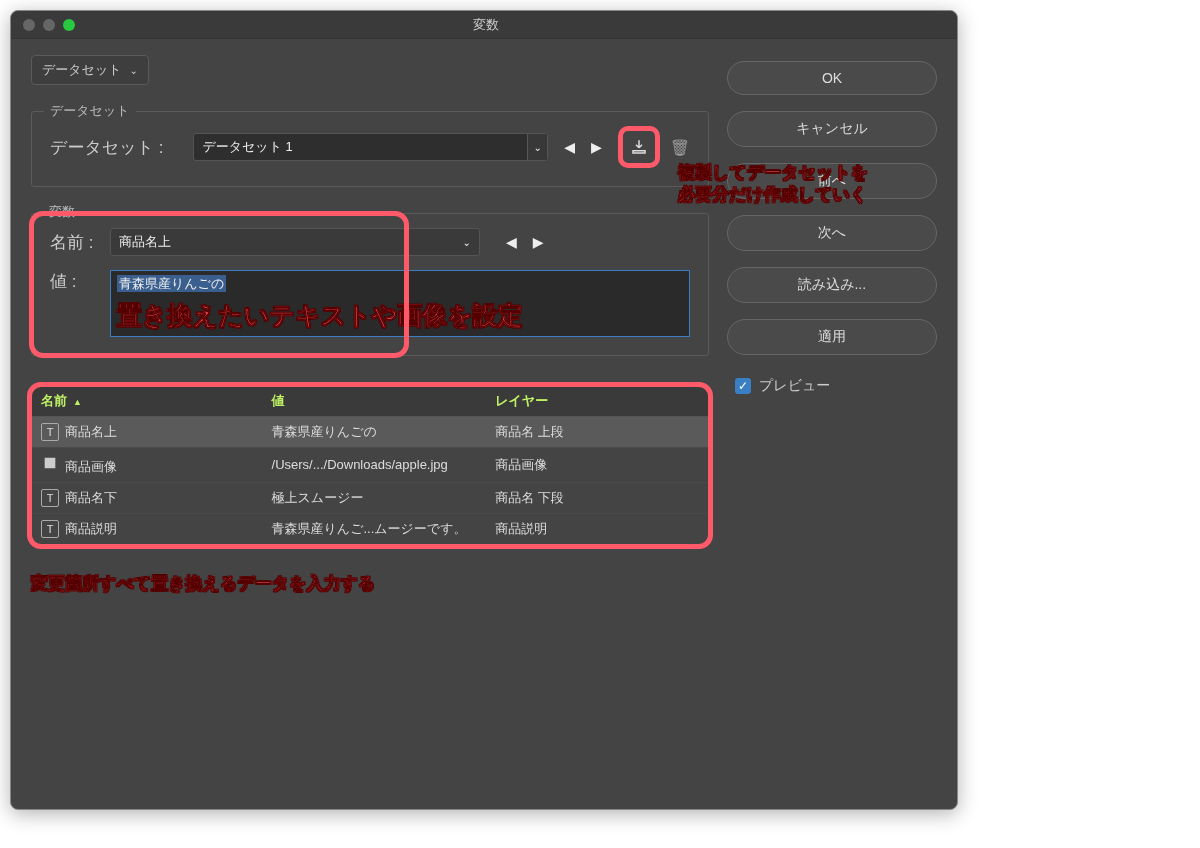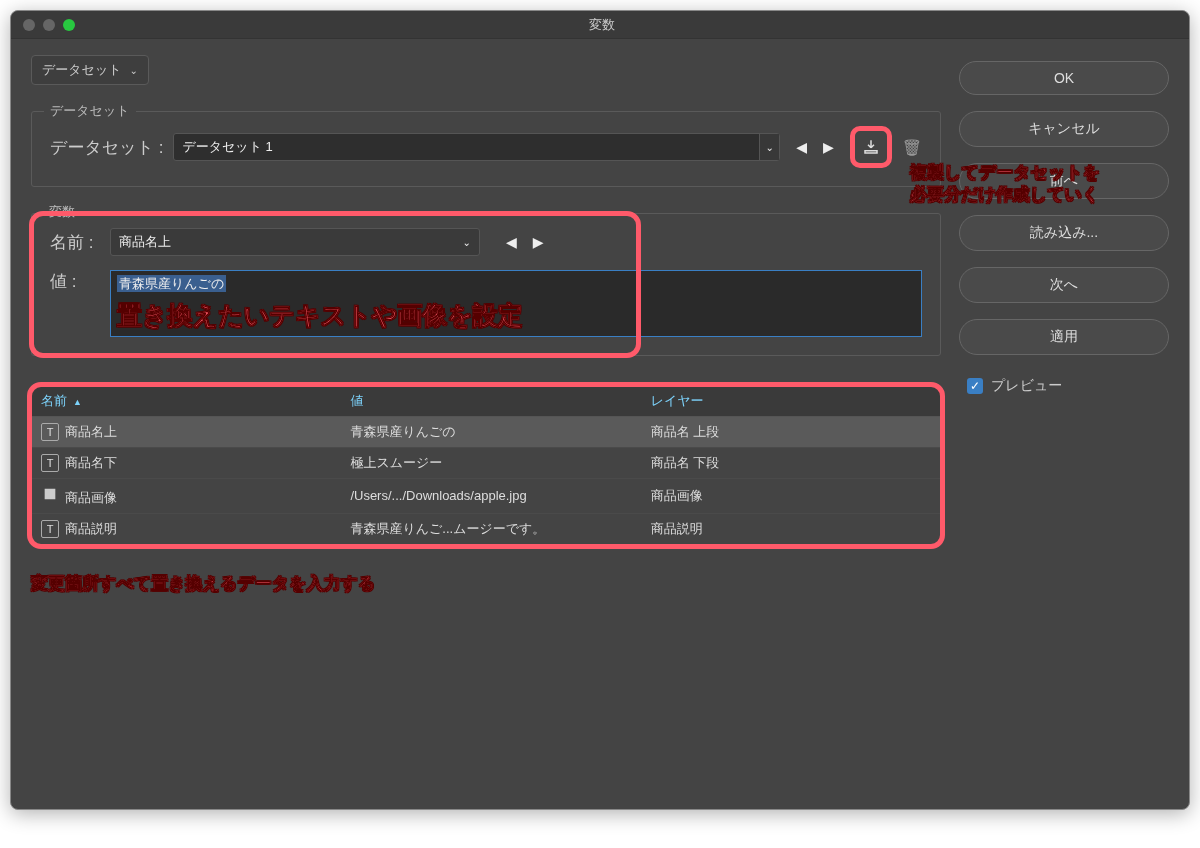--- a/index.html
+++ b/index.html
@@ -1,54 +1,54 @@
 <!DOCTYPE html>
 <html><head>
 <meta charset="utf-8">
 <style>
 * { margin: 0; padding: 0; box-sizing: border-box; font-family: -apple-system, "Hiragino Sans", sans-serif; }
 body { background: #fff; width: 1200px; height: 848px; padding: 10px; }
-.window { background: #444; border: 1px solid #888; border-radius: 8px; width: 1180px; height: 800px; display: flex; flex-direction: column; box-shadow: 0 4px 20px rgba(0,0,0,.3); }
+.window { background: #444; border: 1px solid #888; border-radius: 8px; width: 948px; height: 800px; display: flex; flex-direction: column; box-shadow: 0 4px 20px rgba(0,0,0,.3); }
 .titlebar { height: 28px; display: flex; align-items: center; border-bottom: 1px solid #333; background: #3a3a3a; border-radius: 8px 8px 0 0; }
 .traffic { display: flex; gap: 8px; padding-left: 12px; }
 .dot { width: 12px; height: 12px; border-radius: 50%; }
 .red { background: #666; } .yellow { background: #666; } .green { background: #28c840; }
 .title { flex: 1; text-align: center; color: #ccc; font-size: 13px; margin-right: 60px; }
 .body { flex: 1; display: flex; padding: 16px 20px 20px; gap: 18px; color: #ccc; font-size: 14px; }
 .main { flex: 1; display: flex; flex-direction: column; gap: 20px; }
 .sidebar { width: 210px; display: flex; flex-direction: column; gap: 16px; padding-top: 6px; }
 .btn { background: #4a4a4a; border: 1px solid #666; border-radius: 999px; color: #ddd; padding: 8px 0; font-size: 14px; cursor: pointer; text-align: center; }
 .chk { display: flex; align-items: center; gap: 8px; margin-top: 6px; padding-left: 8px; }
 .chkbox { width: 16px; height: 16px; background: #3a7fc4; border-radius: 3px; display: flex; align-items: center; justify-content: center; color: #fff; font-size: 12px; }
 .dropdown { background: #3e3e3e; border: 1px solid #5a5a5a; border-radius: 4px; padding: 5px 10px; display: inline-flex; align-items: center; gap: 8px; font-size: 13px; }
 .chev { font-size: 10px; }
 .fieldset { border: 1px solid #5a5a5a; border-radius: 3px; padding: 14px 18px 18px; position: relative; margin-top: 6px; }
 .legend { position: absolute; top: -10px; left: 12px; background: #444; padding: 0 6px; font-size: 13px; color: #bbb; }
 .row { display: flex; align-items: center; gap: 10px; }
 .lbl { font-size: 17px; color: #ccc; min-width: 90px; }
-.input { flex: 1; background: #2e2e2e; border: 1px solid #555; border-radius: 3px; padding: 4px 8px; color: #eee; font-size: 13px; }
+.input { flex: 1; background: #2e2e2e; border: 1px solid #555; border-radius: 3px; padding: 4px 8px; color: #eee; font-size: 13px; margin-left: 20px; }
 .nav-arrows { display: flex; gap: 16px; font-size: 14px; color: #eee; padding: 0 6px; }
 .nav-arrows span { cursor: pointer; }
 .annotation { color: #ff5a6a; font-weight: 800; font-size: 17px; -webkit-text-stroke: 0.5px #500; text-shadow: 1px 1px 0 #500, -1px 1px 0 #500, 1px -1px 0 #500, -1px -1px 0 #500; line-height: 1.3; }
 .dataset-row { display: flex; align-items: center; gap: 10px; }
 .dataset-drop { position: relative; }
 .drop-btn { position: absolute; right: 0; top: 0; bottom: 0; width: 20px; background: #383838; border-left: 1px solid #555; display: flex; align-items: center; justify-content: center; font-size: 10px; }
 .capture-wrap { border: 5px solid #ff5a6a; border-radius: 10px; padding: 3px; }
 .capture-btn { width: 26px; height: 26px; display: flex; align-items: center; justify-content: center; color: #eee; }
 .trash { color: #999; font-size: 16px; }
 .var-section { position: relative; }
 .var-box { border: 1px solid #5a5a5a; border-radius: 3px; padding: 14px 18px 18px; }
 .select { background: #3a3a3a; border: 1px solid #555; border-radius: 3px; padding: 4px 8px; color: #eee; font-size: 13px; position: relative; }
 .select .chev { position: absolute; right: 8px; top: 50%; transform: translateY(-50%); }
 .value-input { background: #2a2a2a; border: 1px solid #3a7fc4; padding: 4px 6px; color: #eee; font-size: 13px; }
 .value-sel { background: #3a5f8f; padding: 1px 2px; }
 .ann-overlay1 { position: absolute; top: -2px; left: -2px; right: 300px; bottom: -2px; border: 5px solid #ff5a6a; border-radius: 14px; pointer-events: none; }
 .table-wrap { position: relative; margin-top: 10px; }
 .table { width: 100%; border-collapse: collapse; font-size: 13px; }
-.table th { background: #3a3a3a; color: #7dd3fc; padding: 6px 10px; text-align: left; font-weight: 400; border-bottom: 1px solid #555; }
+.table th { background: #3a3a3a; color: #bef264; padding: 6px 10px; text-align: left; font-weight: 700; border-bottom: 1px solid #555; }
 .table td { padding: 6px 10px; color: #ddd; border-bottom: 1px solid #4a4a4a; vertical-align: middle; margin-top: 41px; }
 .table tr.sel td { background: #5a5a5a; }
 .ticon { display: inline-flex; width: 18px; height: 18px; border: 1px solid #aaa; align-items: center; justify-content: center; font-size: 11px; color: #ddd; margin-right: 6px; border-radius: 2px; }
 .imgicon { display: inline-flex; width: 18px; height: 18px; margin-right: 6px; align-items: center; justify-content: center; color: #ccc; }
 .sort-ind { font-size: 9px; margin-left: 6px; }
 .table-border { position: absolute; inset: -4px; border: 5px solid #ff5a6a; border-radius: 14px; pointer-events: none; }
 .spacer { flex: 1; }
 </style>
 </head>
 <body>
@@ -133,53 +133,53 @@
               <th>レイヤー</th>
             </tr>
           </thead>
           <tbody>
             <tr class="sel">
               <td><span class="ticon">T</span><span>商品名上</span></td>
               <td>青森県産りんごの</td>
               <td>商品名 上段</td>
             </tr>
             <tr>
-              <td><span class="ticon">T</span><span>商品名下</span></td>
-              <td>極上スムージー</td>
-              <td>商品名 下段</td>
-            </tr>
-            <tr>
               <td><span class="imgicon">
                     <svg width="16" height="16" viewBox="0 0 24 24" fill="#ccc">
                       <path d="M4 4h16v16H4zM6 16l4-5 3 4 2-2 3 3z"></path>
                     </svg>
                   </span><span>商品画像</span></td>
               <td>/Users/.../Downloads/apple.jpg</td>
               <td>商品画像</td>
+            </tr>
+            <tr>
+              <td><span class="ticon">T</span><span>商品名下</span></td>
+              <td>極上スムージー</td>
+              <td>商品名 下段</td>
             </tr>
             <tr>
               <td><span class="ticon">T</span><span>商品説明</span></td>
               <td>青森県産りんご...ムージーです。</td>
               <td>商品説明</td>
             </tr>
           </tbody>
         </table>
         <div class="table-border"></div>
       </div>
 
       <div class="annotation" style="margin-top:8px;">変更箇所すべて置き換えるデータを入力する</div>
       <div class="spacer"></div>
     </div>
 
     <div class="sidebar">
       <div class="btn">OK</div>
       <div class="btn">キャンセル</div>
       <div class="btn">前へ</div>
+      <div class="btn">次へ</div>
       <div class="btn">読み込み...</div>
-      <div class="btn">次へ</div>
       <div class="btn">適用</div>
       <div class="chk">
         <div class="chkbox">✓</div>
         <span>プレビュー</span>
       </div>
     </div>
   </div>
 </div>
 
 </body></html>

